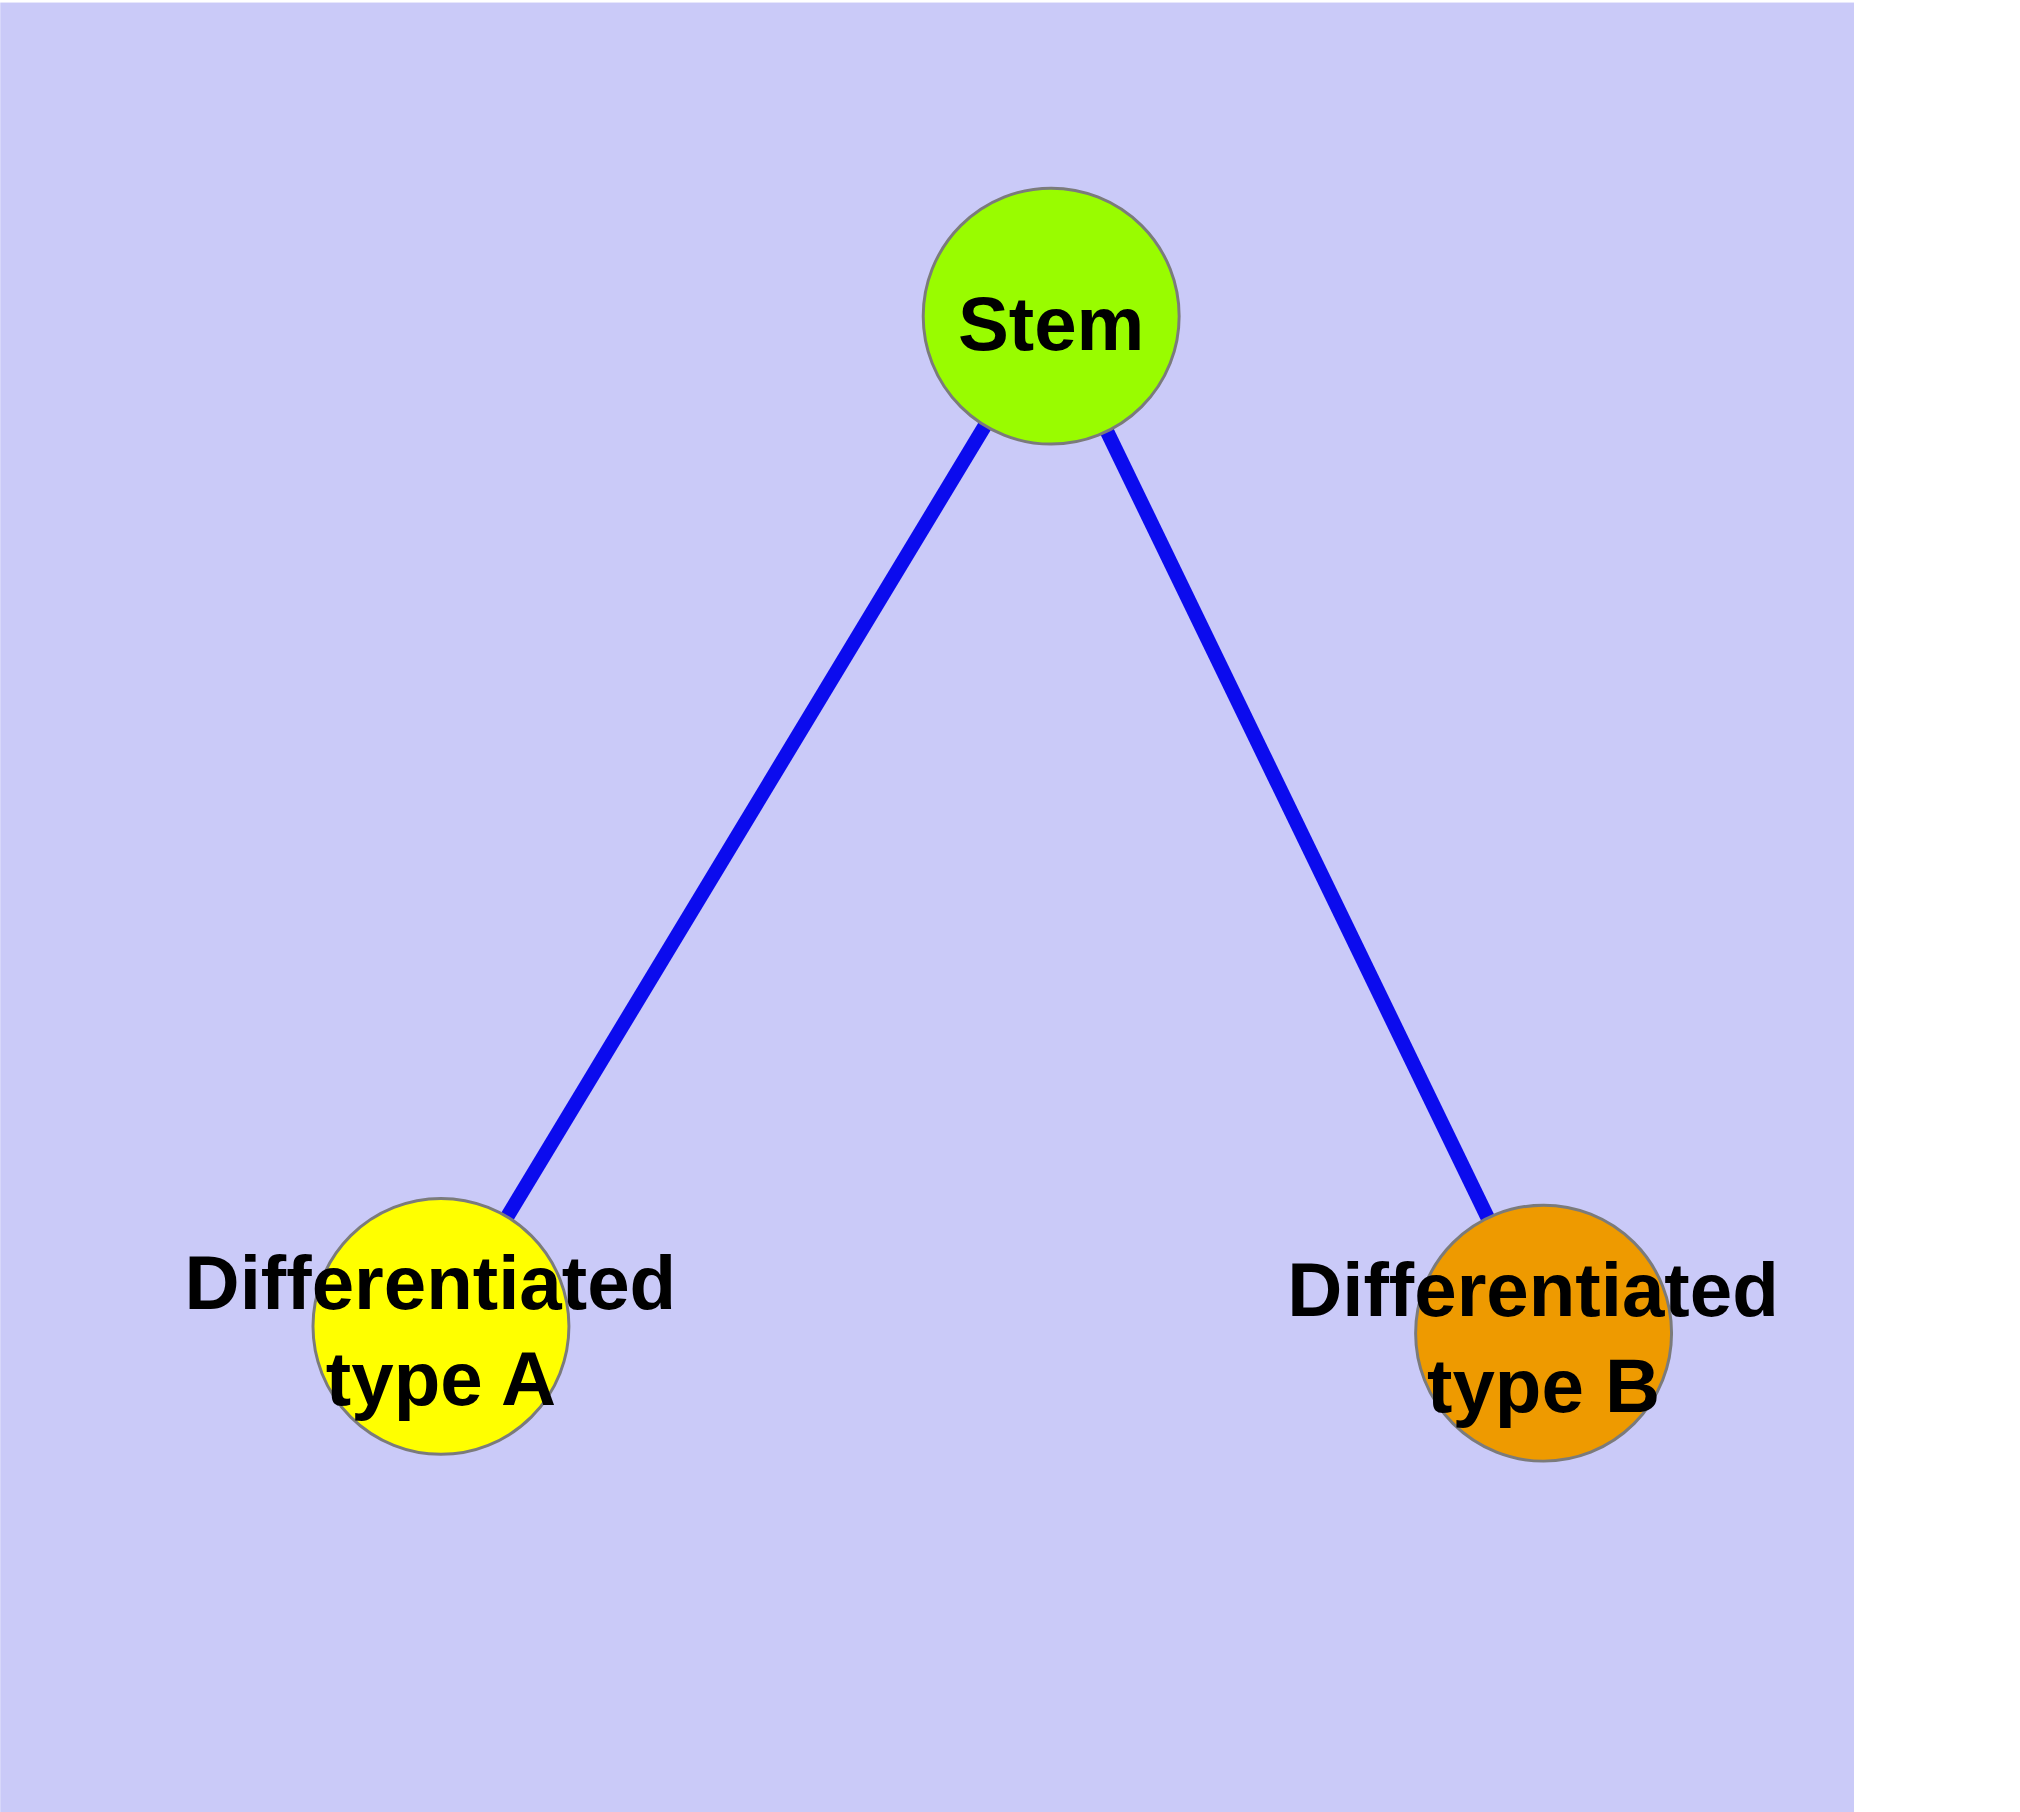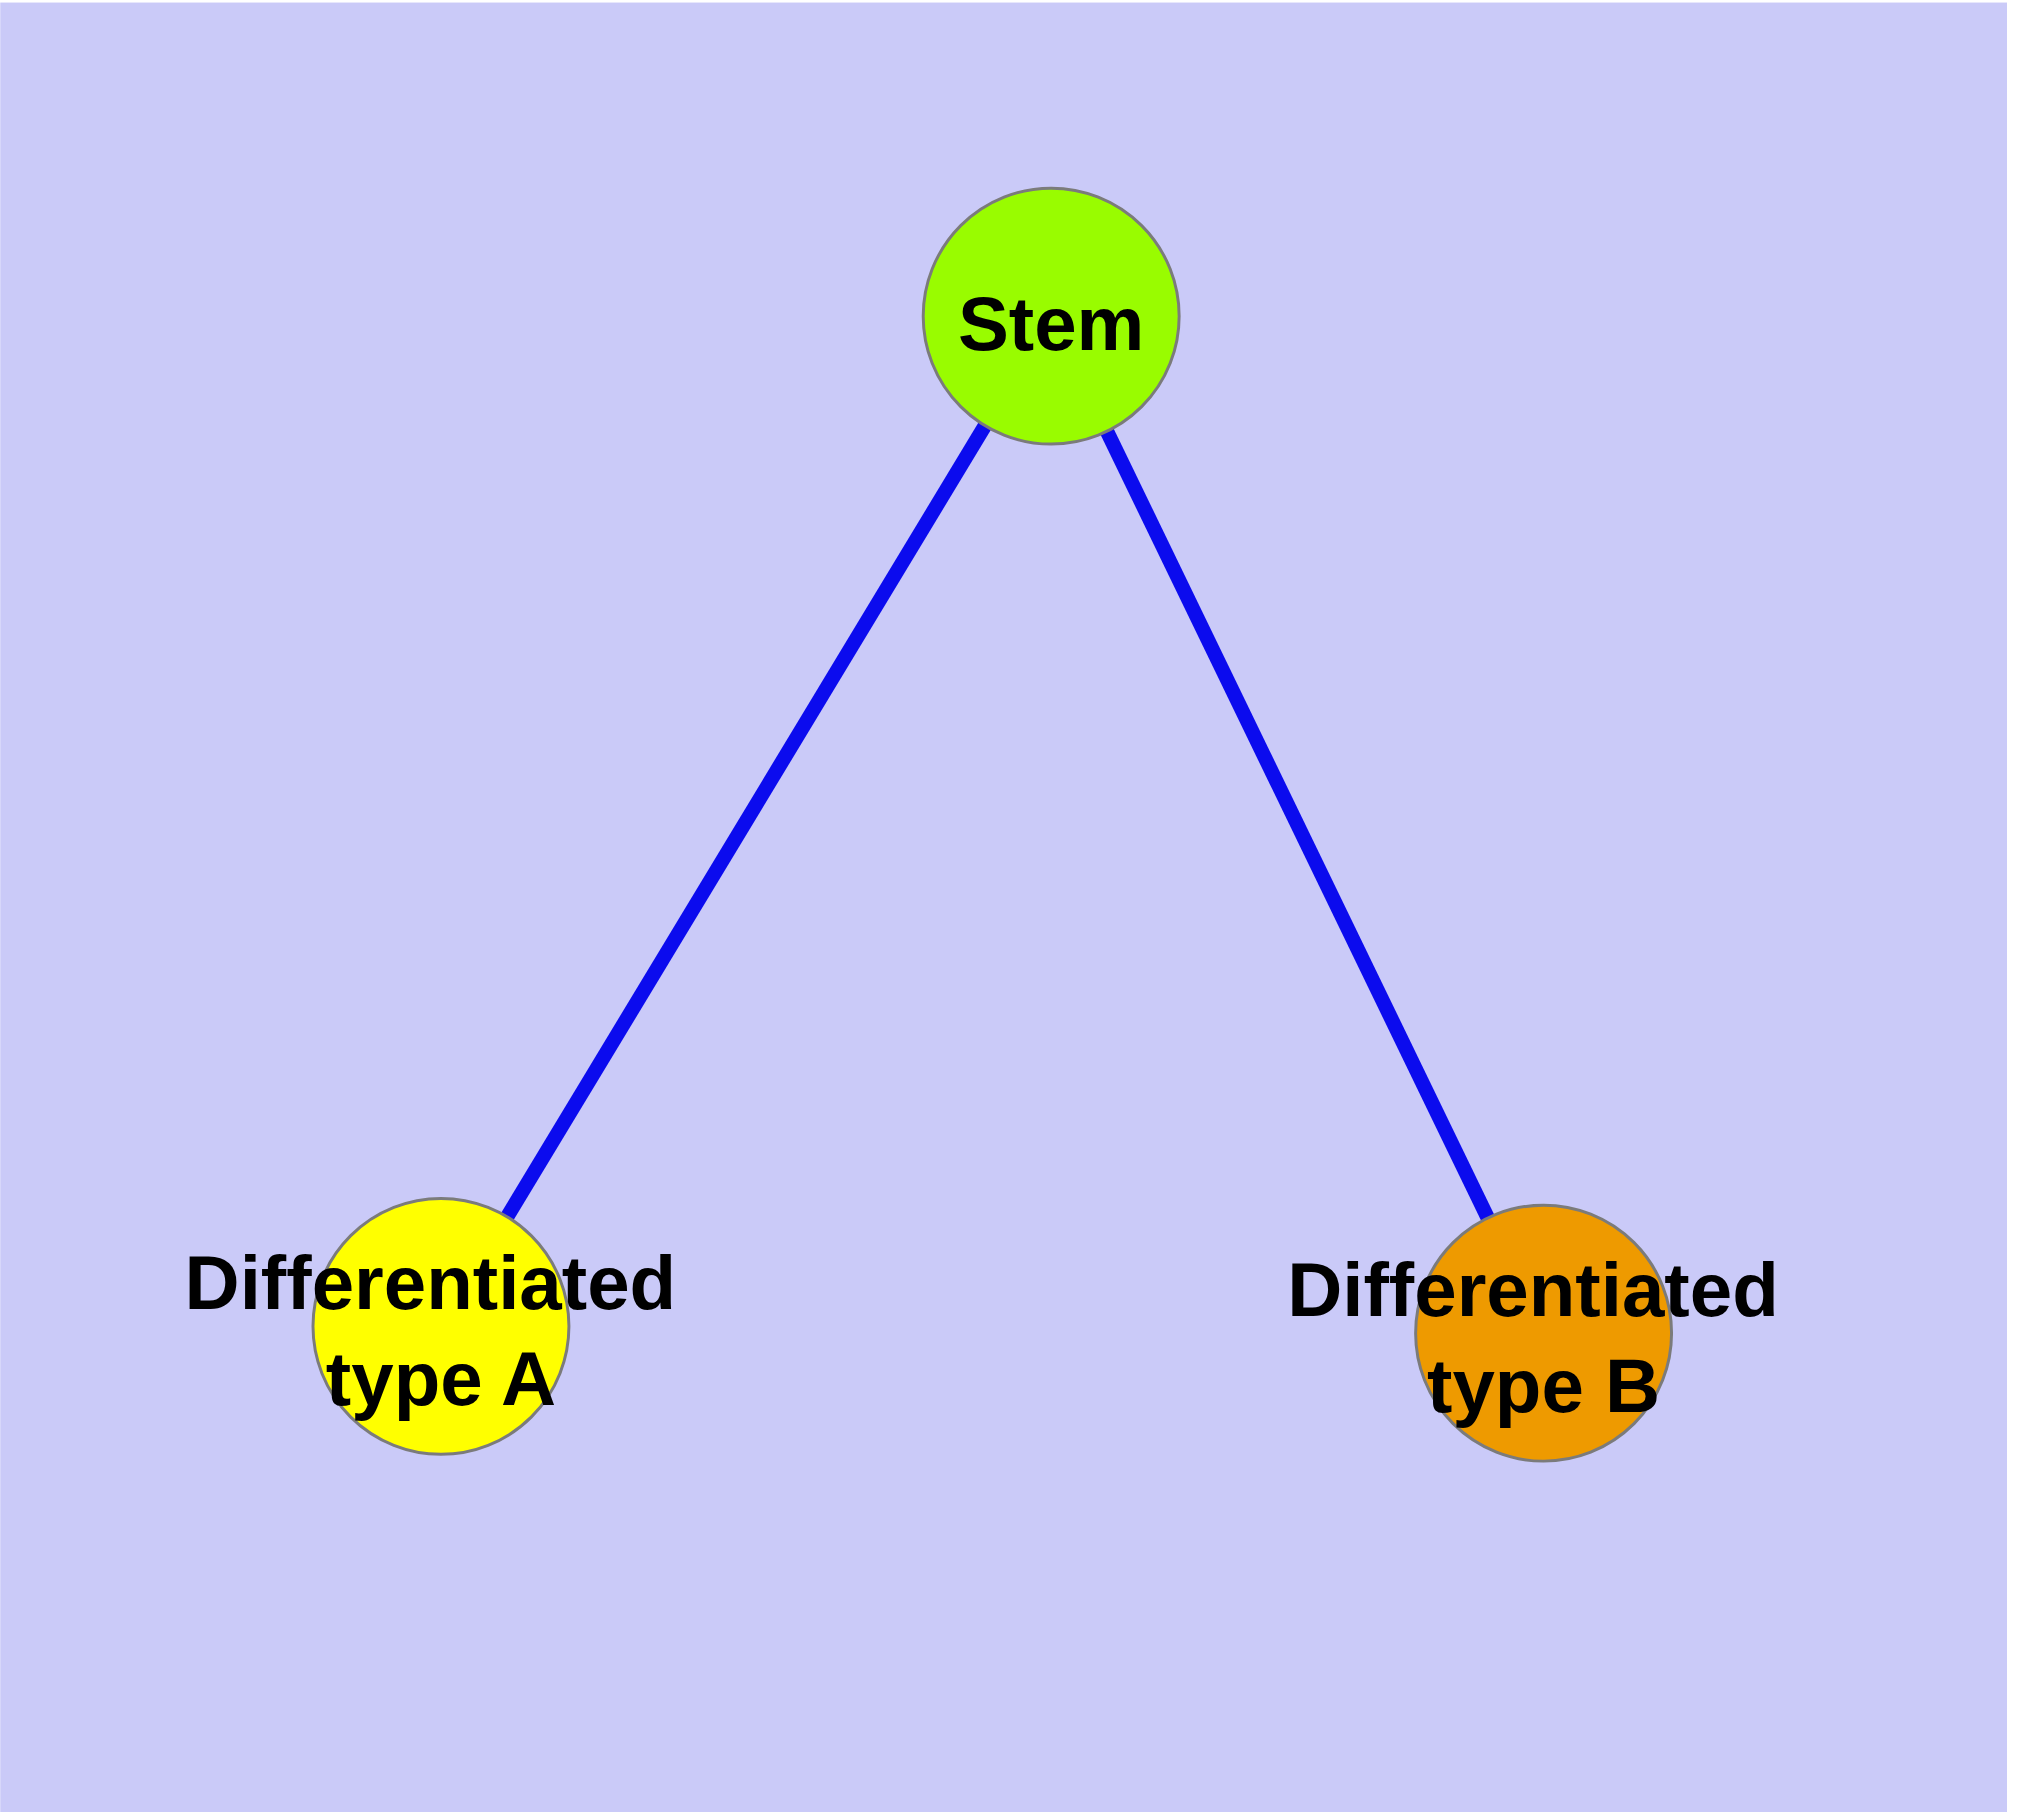--- a/index.html
+++ b/index.html
@@ -2,21 +2,21 @@
 <html style="font-size:13.6px"><head>
 <meta charset="utf-8">
 <style>
   html, body {
     margin: 0;
     padding: 0;
     background: #ffffff;
   }
   #stage {
     position: relative;
-    width: 2007px;
+    width: 1854px;
     height: 1812px;
     background: #ffffff;
     overflow: hidden;
   }
   #graph-svg {
     display: block;
     width: 2021px;
     height: 1812px;
   }
   .node-label {

